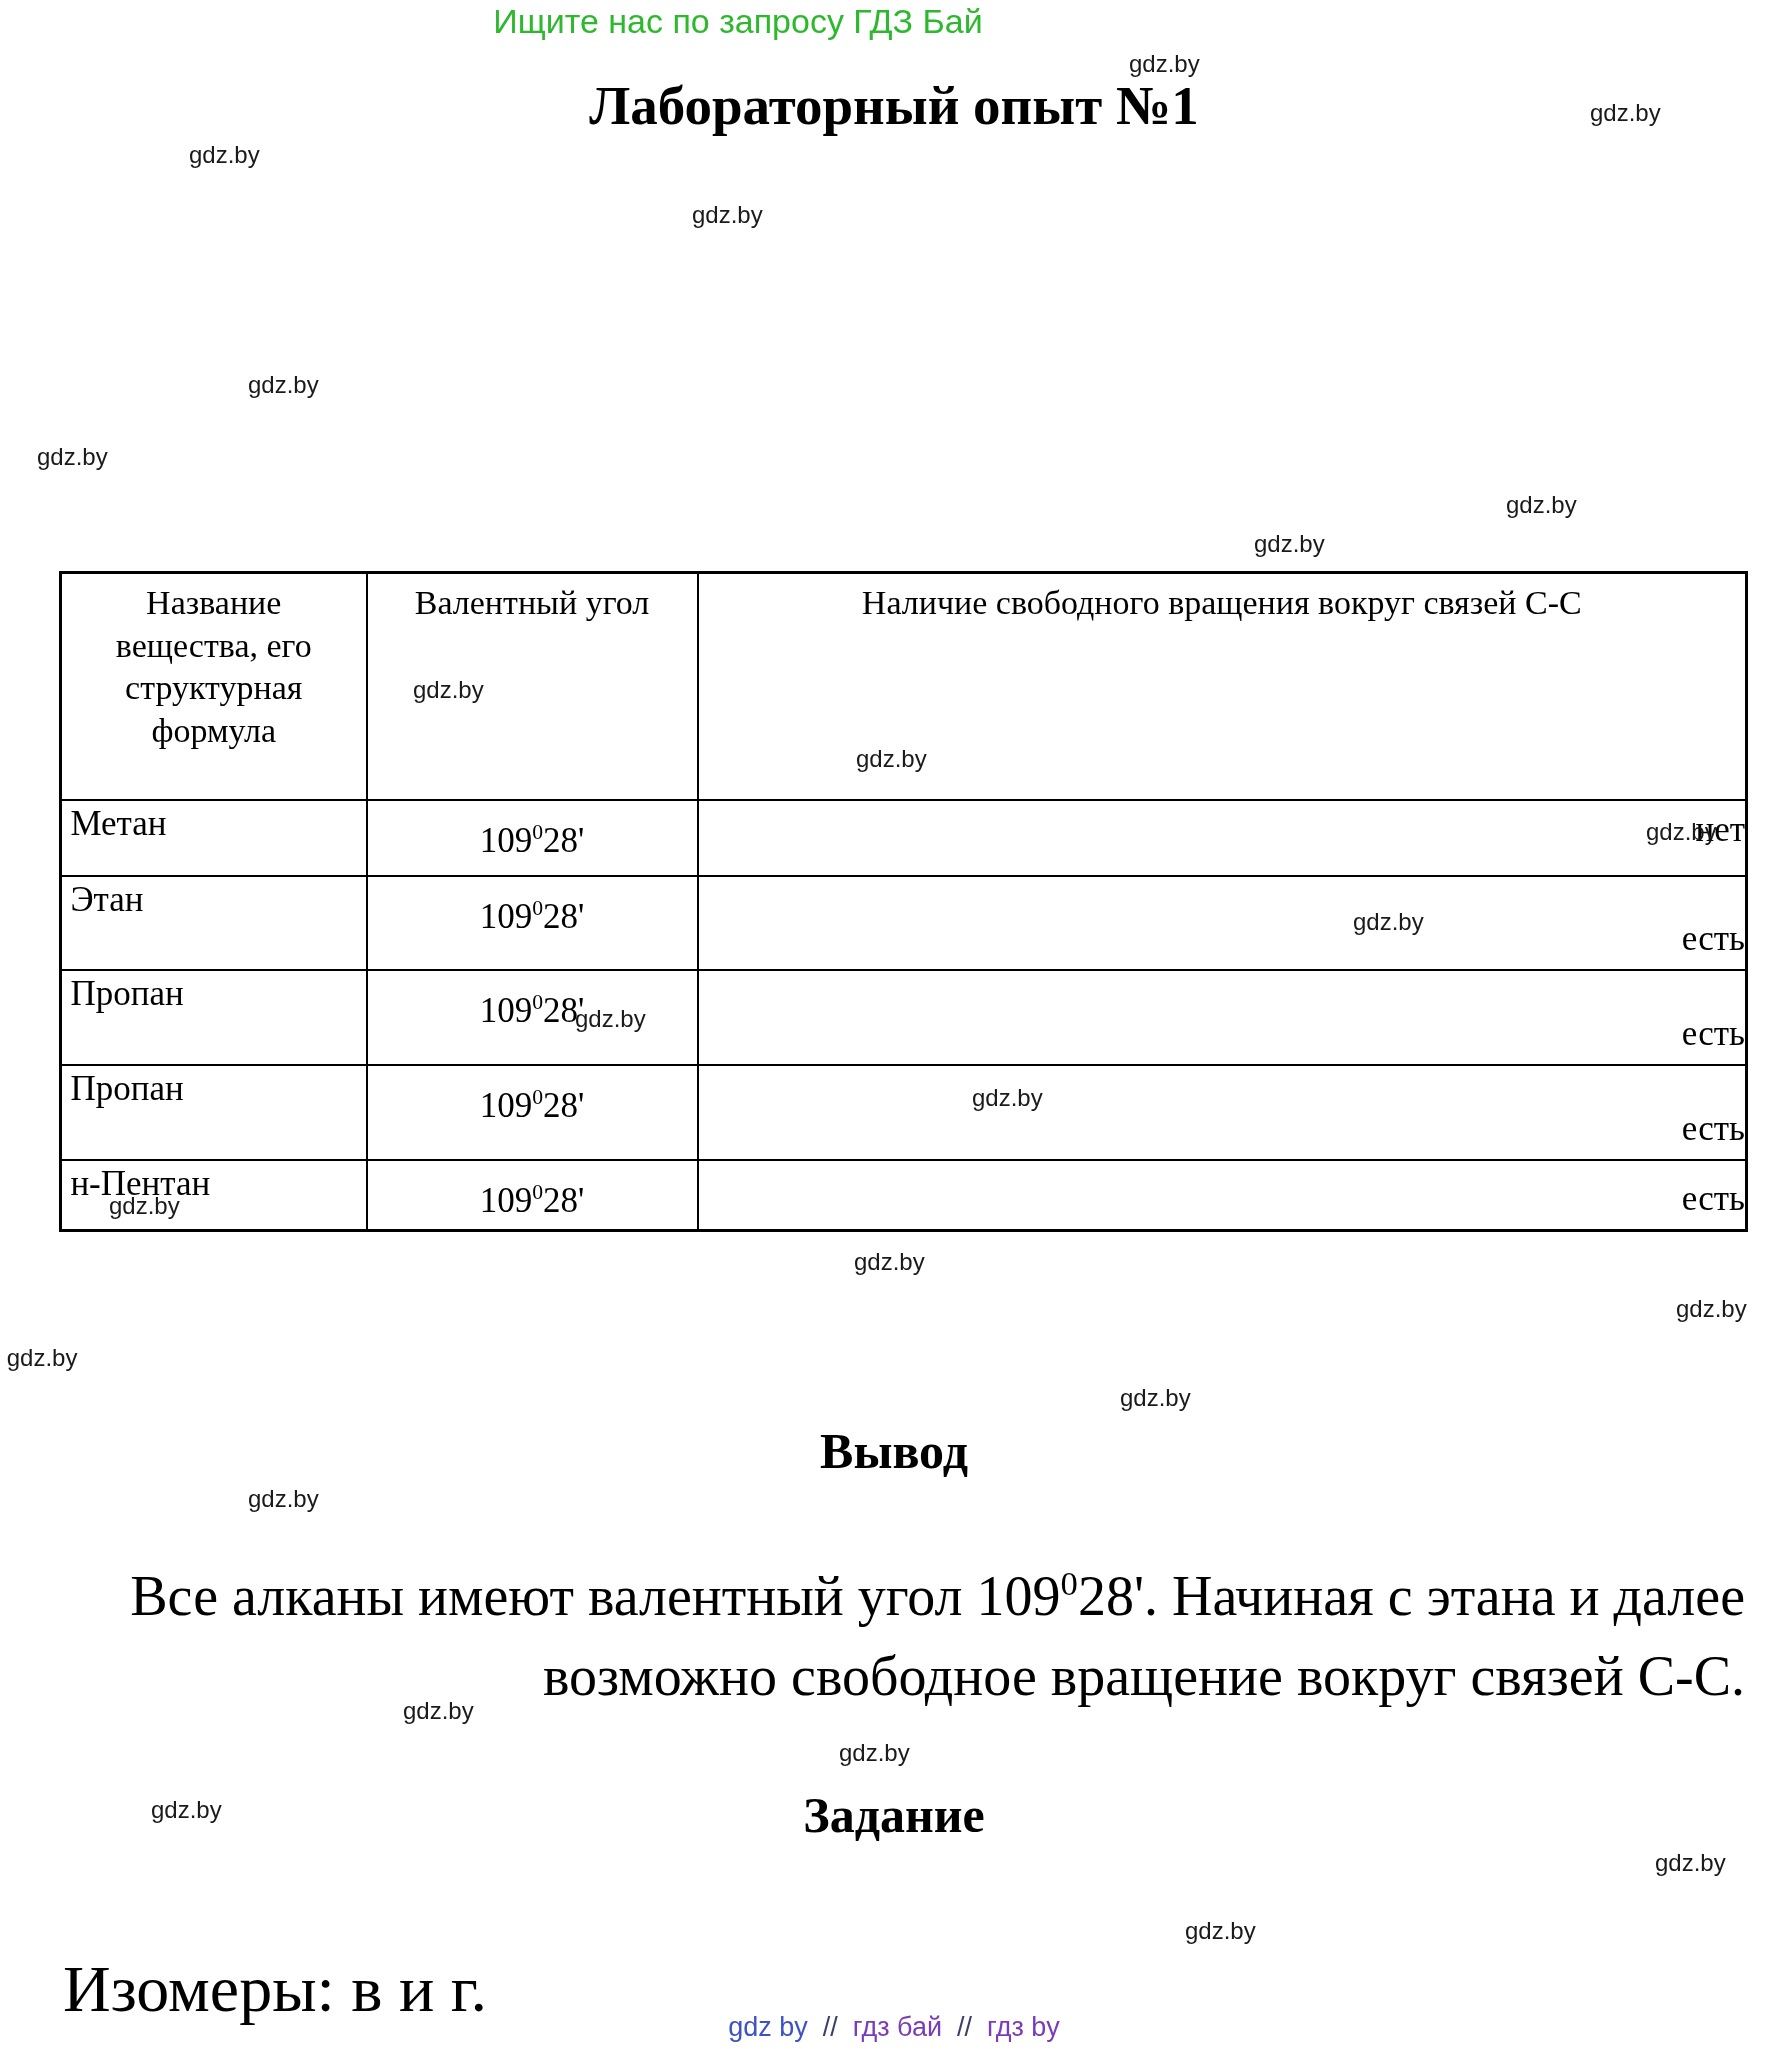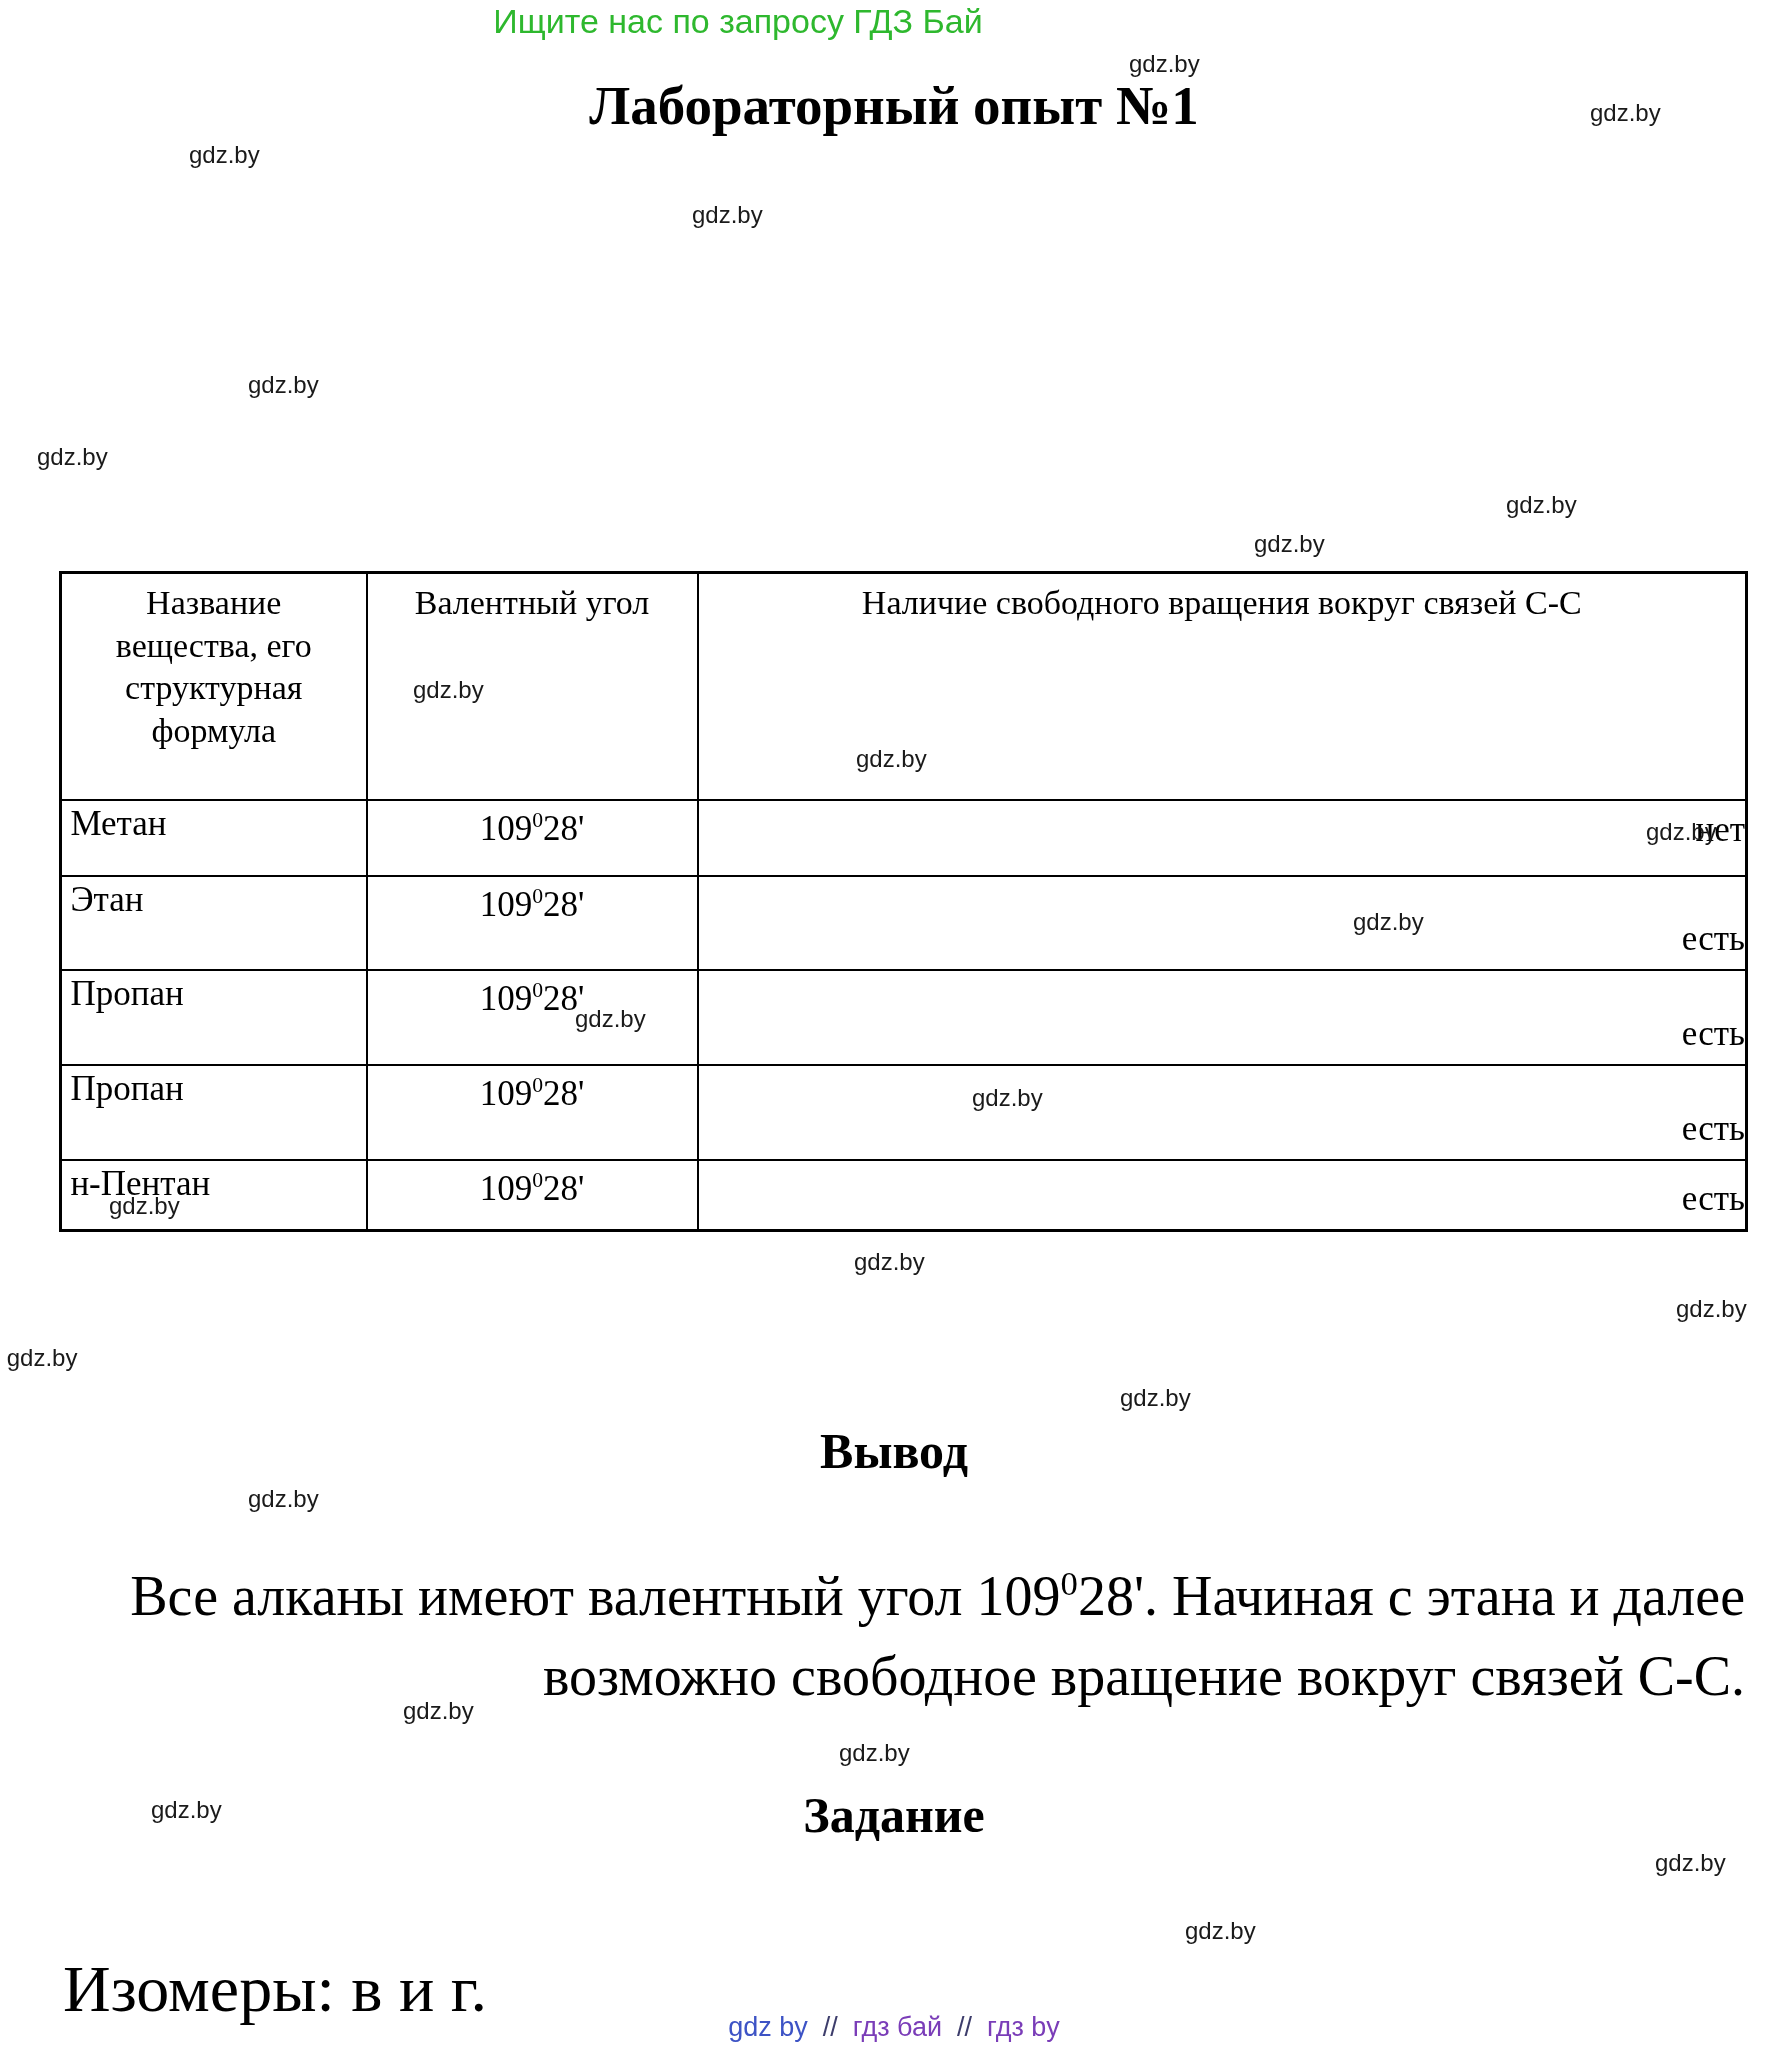--- a/index.html
+++ b/index.html
@@ -72,21 +72,21 @@
   tbody tr:nth-child(5) { height: 71px; }
   tbody td { font-size: 35px; }
   td.cell-name {
     vertical-align: top;
     text-align: left;
     padding: 3.4px 6.7px 0 8.4px;
   }
   td.cell-angle {
     vertical-align: top;
     text-align: center;
-    padding-top: 7px;
+    padding-top: 19px;
   }
   td.cell-rotation {
     text-align: right;
     vertical-align: bottom;
     padding-bottom: 10px;
   }
   tbody tr:first-child td.cell-rotation {
     vertical-align: middle;
     padding-bottom: 15px;
   }

